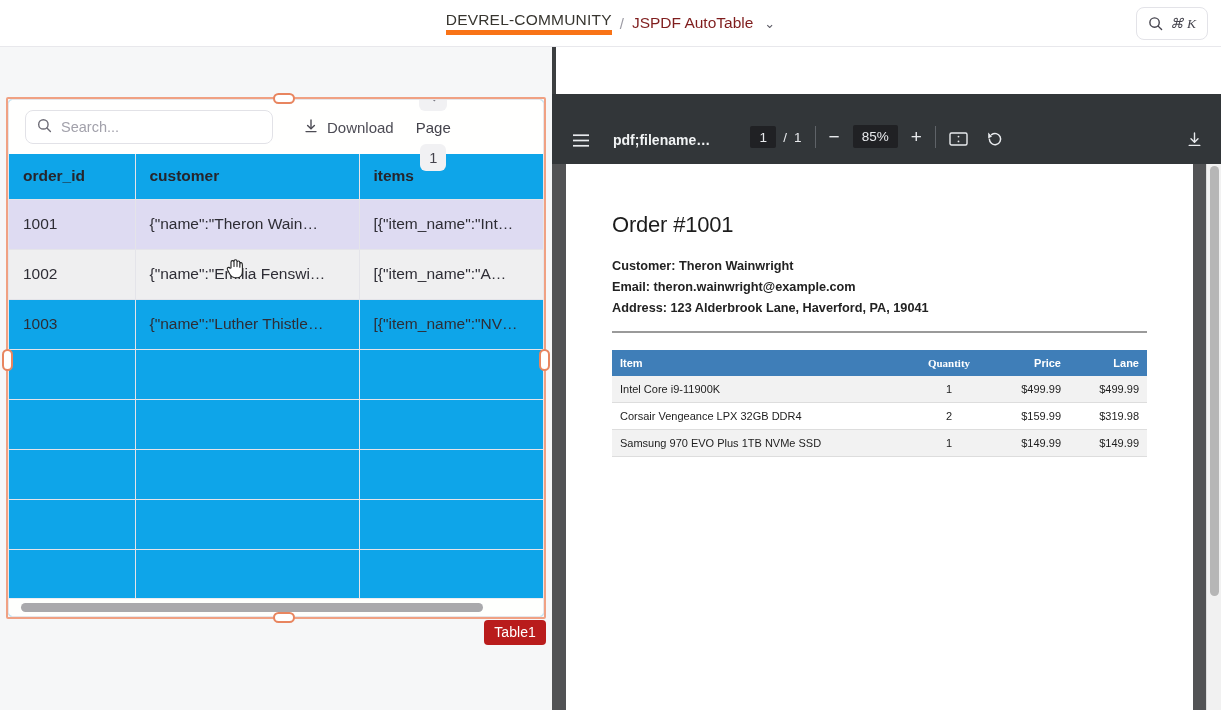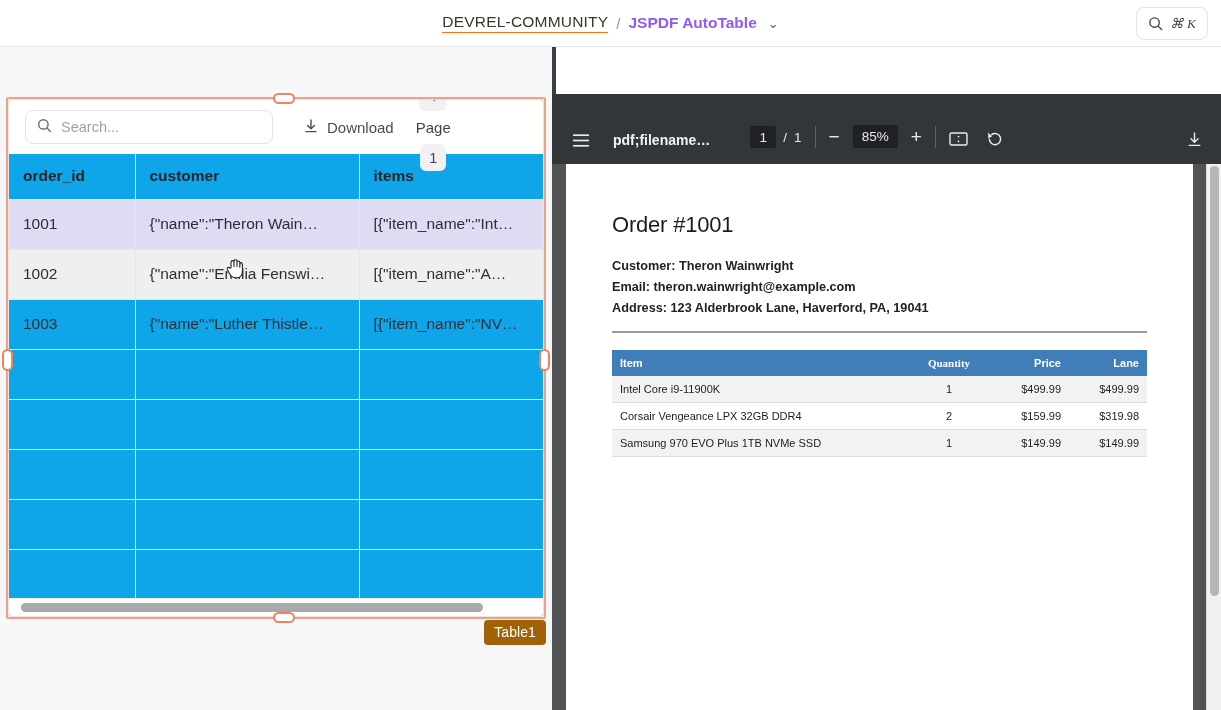--- a/index.html
+++ b/index.html
@@ -13,24 +13,24 @@
   
   .topbar {
     position: absolute; left: 0; top: 0; width: 1221px; height: 47px;
     background: #ffffff;
     border-bottom: 1px solid #e8e8ec;
     display: flex; align-items: center; justify-content: center;
   }
   .breadcrumb { display: flex; align-items: center; gap: 8px; font-size: 16px; }
   .bc-org {
     color: #37352f; letter-spacing: 0.2px; font-size: 15.5px;
-    border-bottom: 1px solid #f97316; padding-bottom: 1px;
+    border-bottom: 5px solid #f97316; padding-bottom: 1px;
   }
   .bc-sep { color: #9b9aa3; font-size: 15px; }
-  .bc-page { color: #8b5cf6; font-weight: 700; font-size: 15.5px; }
+  .bc-page { color: #7f1d1d; font-weight: 400; font-size: 15.5px; }
   .bc-chev { color: #5d5c66; font-size: 13px; margin-left: 3px; }
 
   .search-btn {
     position: absolute; right: 13px; top: 7px;
     width: 72px; height: 33px;
     border: 1px solid #e3e3e8; border-radius: 8px;
     background: #fff;
     display: flex; align-items: center; justify-content: center; gap: 7px;
   }
   .search-btn .kbd { font-size: 13.5px; color: #45444d; font-style: italic; font-family: "Liberation Serif", serif;}
@@ -53,21 +53,21 @@
     position: absolute; background: #ffffff;
     border: 2px solid #e8855f; border-radius: 6px;
   }
   .h-top   { width: 22px; height: 11px; left: 265px; top: -6px; }
   .h-bot   { width: 22px; height: 11px; left: 265px; bottom: -6px; }
   .h-left  { width: 11px; height: 22px; left: -6px; top: 250px; }
   .h-right { width: 11px; height: 22px; right: -6px; top: 250px; }
 
   .sel-label {
     position: absolute; right: -2px; bottom: -28px;
-    background: #a16207; color: #ffffff;
+    background: #b91c1c; color: #ffffff;
     font-size: 14px; font-weight: 400;
     padding: 4px 10px 5px; border-radius: 4px;
     letter-spacing: 0.1px;
   }
 
   
   .table-widget {
     position: absolute; left: 8px; top: 99px;
     width: 536px; height: 518px;
     background: #0ea5e9;

